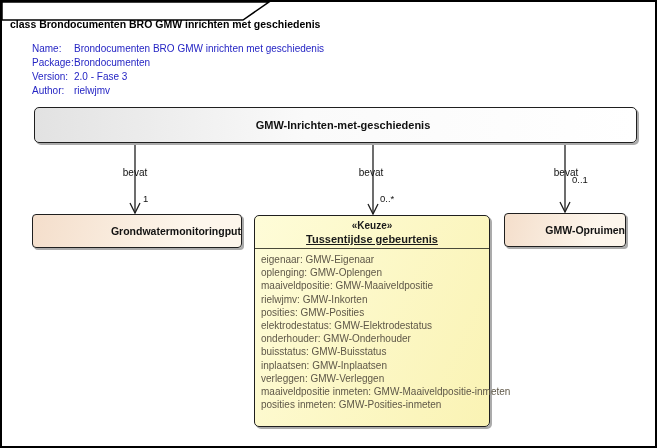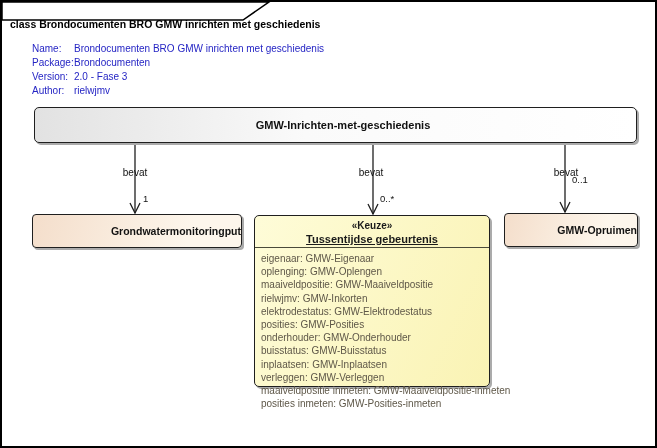--- a/index.html
+++ b/index.html
@@ -20,23 +20,23 @@
     box-shadow:2px 2px 0 #ababab;
     display:flex;align-items:center;justify-content:center;
     font-size:11px;font-weight:bold;color:#111;z-index:2;padding-left:15px;}
   
   .sm-class{position:absolute;height:32px;border:1.5px solid #1f1f1f;border-radius:4px;
     background:linear-gradient(105deg,#f4decb 0%,#fdf6ec 75%);
     box-shadow:2px 2px 0 #ababab;
     display:flex;align-items:center;justify-content:flex-end;
     font-size:10.5px;font-weight:bold;color:#111;z-index:2;}
   .sm-class.left{left:30px;top:212px;width:208px;}
-  .sm-class.right{left:502px;top:211px;width:120px;padding-left:12px;}
+  .sm-class.right{left:502px;top:211px;width:120px;}
   
-  .mid-class{position:absolute;left:252px;top:213px;width:236px;height:172px;
+  .mid-class{position:absolute;left:252px;top:213px;width:236px;height:212px;
     border:1.5px solid #1f1f1f;border-radius:5px;
     background:linear-gradient(115deg,#fefcd8 0%,#faf3b4 100%);
     box-shadow:2px 2px 0 #ababab;z-index:2;box-sizing:border-box;
     display:flex;flex-direction:column;}
   .mid-head{height:33px;border-bottom:1px solid #4a4a3a;text-align:center;padding-top:3px;box-sizing:border-box;}
   .stereo{font-size:10px;font-weight:bold;color:#1a1a1a;line-height:13px;}
   .mid-name{font-size:11px;font-weight:bold;color:#1a1a1a;text-decoration:underline;line-height:15px;text-align:center;}
   .attrs{padding:4px 0 0 6px;}
   .attr{font-size:10px;line-height:13.2px;color:#5e5748;white-space:nowrap;}
   
@@ -105,22 +105,22 @@
   <div class="mid-class">
     <div class="mid-head">
       <div class="stereo">«Keuze»</div>
       <div class="mid-name">Tussentijdse gebeurtenis</div>
     </div>
     <div class="attrs">
       <div class="attr">eigenaar: GMW-Eigenaar</div>
       <div class="attr">oplenging: GMW-Oplengen</div>
       <div class="attr">maaiveldpositie: GMW-Maaiveldpositie</div>
       <div class="attr">rielwjmv: GMW-Inkorten</div>
+      <div class="attr">posities: GMW-Posities</div>
       <div class="attr">elektrodestatus: GMW-Elektrodestatus</div>
-      <div class="attr">posities: GMW-Posities</div>
       <div class="attr">onderhouder: GMW-Onderhouder</div>
       <div class="attr">buisstatus: GMW-Buisstatus</div>
       <div class="attr">inplaatsen: GMW-Inplaatsen</div>
       <div class="attr">verleggen: GMW-Verleggen</div>
       <div class="attr">maaiveldpositie inmeten: GMW-Maaiveldpositie-inmeten</div>
       <div class="attr">posities inmeten: GMW-Posities-inmeten</div>
     </div>
   </div>
 
   <div class="sm-class right">

